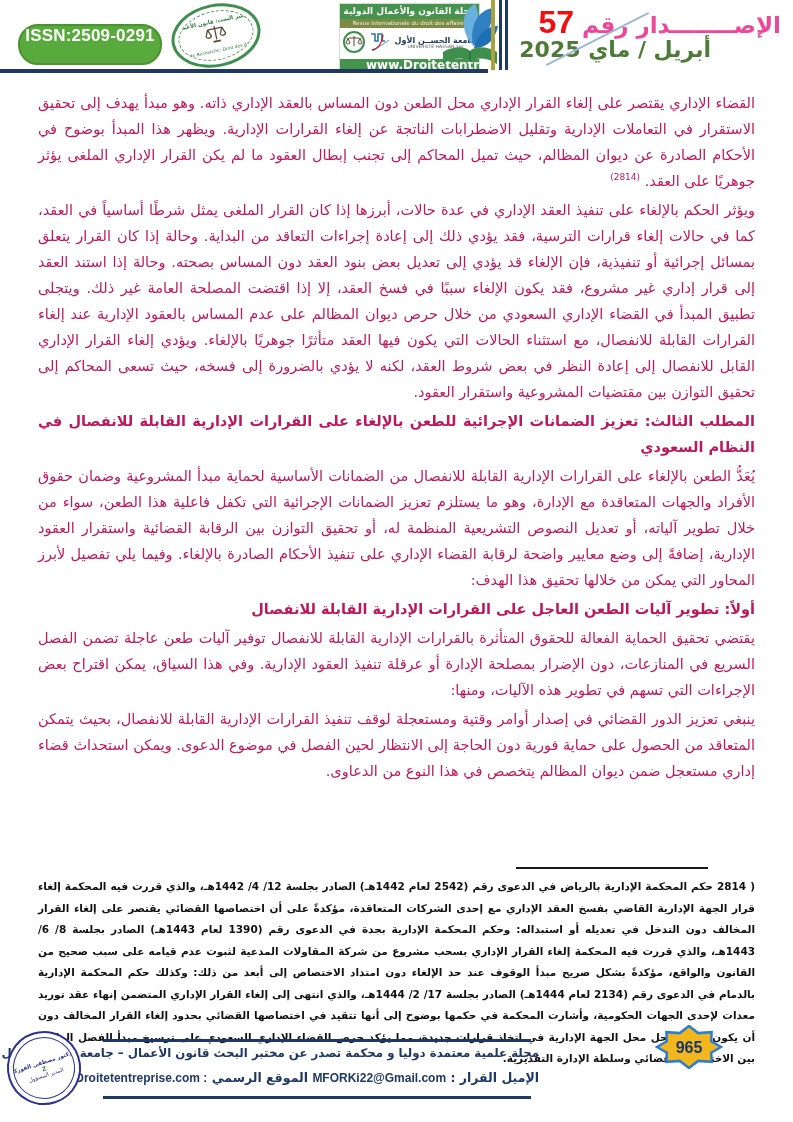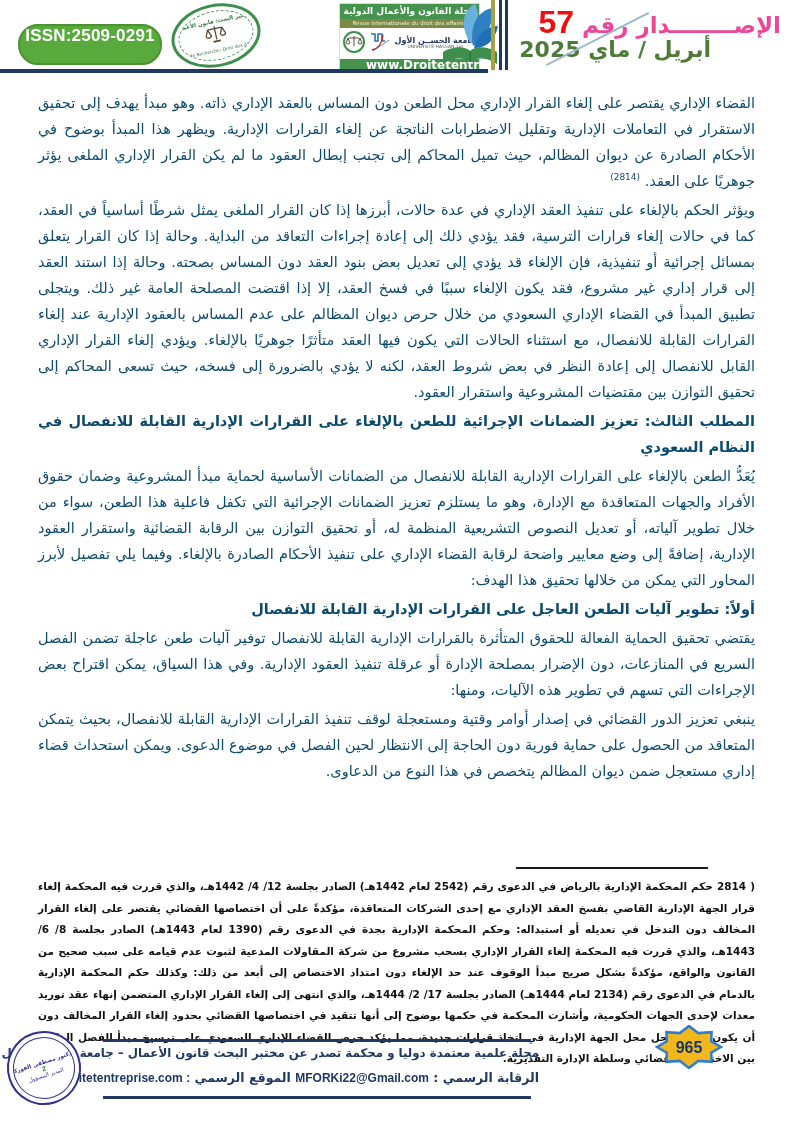--- a/index.html
+++ b/index.html
@@ -30,21 +30,21 @@
   .sep-navy1{position:absolute;left:499px;top:0;width:3px;height:70px;background:#1F3864;}
   .sep-navy2{position:absolute;left:505px;top:0;width:3px;height:70px;background:#1F3864;}
   .header-underline{position:absolute;left:0;top:69px;width:488px;height:4px;background:#1F3864;}
   .issue-line{position:absolute;right:12px;top:4px;direction:rtl;font-weight:bold;font-size:23px;white-space:nowrap;}
   .issue-label{color:#ec4899;}
   .issue-num{color:#F10E0E;font-family:"Liberation Sans",sans-serif;font-size:32px;}
   .date-line{position:absolute;right:82px;top:37px;color:#4E7B38;font-weight:bold;font-size:22px;direction:rtl;white-space:nowrap;}
   .diag{position:absolute;left:540px;top:38px;width:115px;height:2px;background:#9DB8D2;transform:rotate(-27deg);}
   
   .doc-body{position:absolute;top:90px;right:38px;left:38px;direction:rtl;text-align:justify;
-            font-size:14.5px;line-height:26px;color:#0c4a6e;}
+            font-size:14.5px;line-height:26px;color:#be185d;}
   .doc-body p{margin:0 0 3px 0;}
   .bh{font-weight:bold;}
   sup.fn-ref{font-size:9px;line-height:0;}
   .list-item{margin:0 42px 3px 0;font-weight:bold;}
   .list-item .num{direction:ltr;unicode-bidi:embed;display:inline-block;margin-left:16px;}
   
   .fn-rule{position:absolute;left:516px;top:867px;width:192px;height:2px;background:#1a1a1a;}
   .footnote{position:absolute;top:876px;right:38px;left:38px;direction:rtl;text-align:justify;
             font-size:10.5px;line-height:21.5px;font-weight:600;color:#111;}
   
@@ -159,21 +159,21 @@
     <p>ينبغي تعزيز الدور القضائي في إصدار أوامر وقتية ومستعجلة لوقف تنفيذ القرارات الإدارية القابلة للانفصال، بحيث يتمكن المتعاقد من الحصول على حماية فورية دون الحاجة إلى الانتظار لحين الفصل في موضوع الدعوى. ويمكن استحداث قضاء إداري مستعجل ضمن ديوان المظالم يتخصص في هذا النوع من الدعاوى.</p>
   </div>
 
   <div class="fn-rule"></div>
   <div class="footnote">‪2814 )‬ حكم المحكمة الإدارية بالرياض في الدعوى رقم (2542 لعام 1442هـ) الصادر بجلسة 12/ 4/ 1442هـ، والذي قررت فيه المحكمة إلغاء قرار الجهة الإدارية القاضي بفسخ العقد الإداري مع إحدى الشركات المتعاقدة، مؤكدةً على أن اختصاصها القضائي يقتصر على إلغاء القرار المخالف دون التدخل في تعديله أو استبداله: وحكم المحكمة الإدارية بجدة في الدعوى رقم (1390 لعام 1443هـ) الصادر بجلسة 8/ 6/ 1443هـ، والذي قررت فيه المحكمة إلغاء القرار الإداري بسحب مشروع من شركة المقاولات المدعية لثبوت عدم قيامه على سبب صحيح من القانون والواقع، مؤكدةً بشكل صريح مبدأ الوقوف عند حد الإلغاء دون امتداد الاختصاص إلى أبعد من ذلك: وكذلك حكم المحكمة الإدارية بالدمام في الدعوى رقم (2134 لعام 1444هـ) الصادر بجلسة 17/ 2/ 1444هـ، والذي انتهى إلى إلغاء القرار الإداري المتضمن إنهاء عقد توريد معدات لإحدى الجهات الحكومية، وأشارت المحكمة في حكمها بوضوح إلى أنها تتقيد في اختصاصها القضائي بحدود إلغاء القرار المخالف دون أن يكون لها أن تحل محل الجهة الإدارية في اتخاذ قرارات جديدة، مما يؤكد حرص القضاء الإداري السعودي على ترسيخ مبدأ الفصل الواضح بين الاختصاص القضائي وسلطة الإدارة التقديرية.</div>
 
   <div>
     <div class="footer-line-top"></div>
     <div class="footer-text1">مجلة علمية معتمدة  دوليا و محكمة تصدر عن مختبر البحث قانون الأعمال – جامعة الحسن الأول – سطات – المغرب</div>
     <div class="footer-text2">
-      <span>الرقابة الرسمي :</span>
+      <span>الإميل القرار :</span>
       <span class="latin">MFORKi22@Gmail.com</span>
       <span>الموقع الرسمي</span>
       <span class="latin">: WWW.Droitetentreprise.com</span>
     </div>
     <div class="footer-line-bottom"></div>
 
     <span class="badge">
       <svg width="68" height="44" viewBox="0 0 66 44">
         <polygon points="65,22 55.2,27.7 55.6,36.8 42.2,35.9 33,43 23.8,35.9 10.4,36.8 10.8,27.7 1,22 10.8,16.3 10.4,7.2 23.8,8.1 33,1 42.2,8.1 55.6,7.2 55.2,16.3" fill="#F3B71E" stroke="#2D7DD2" stroke-width="2.5"></polygon>
         <text x="33" y="28" text-anchor="middle">965</text>

